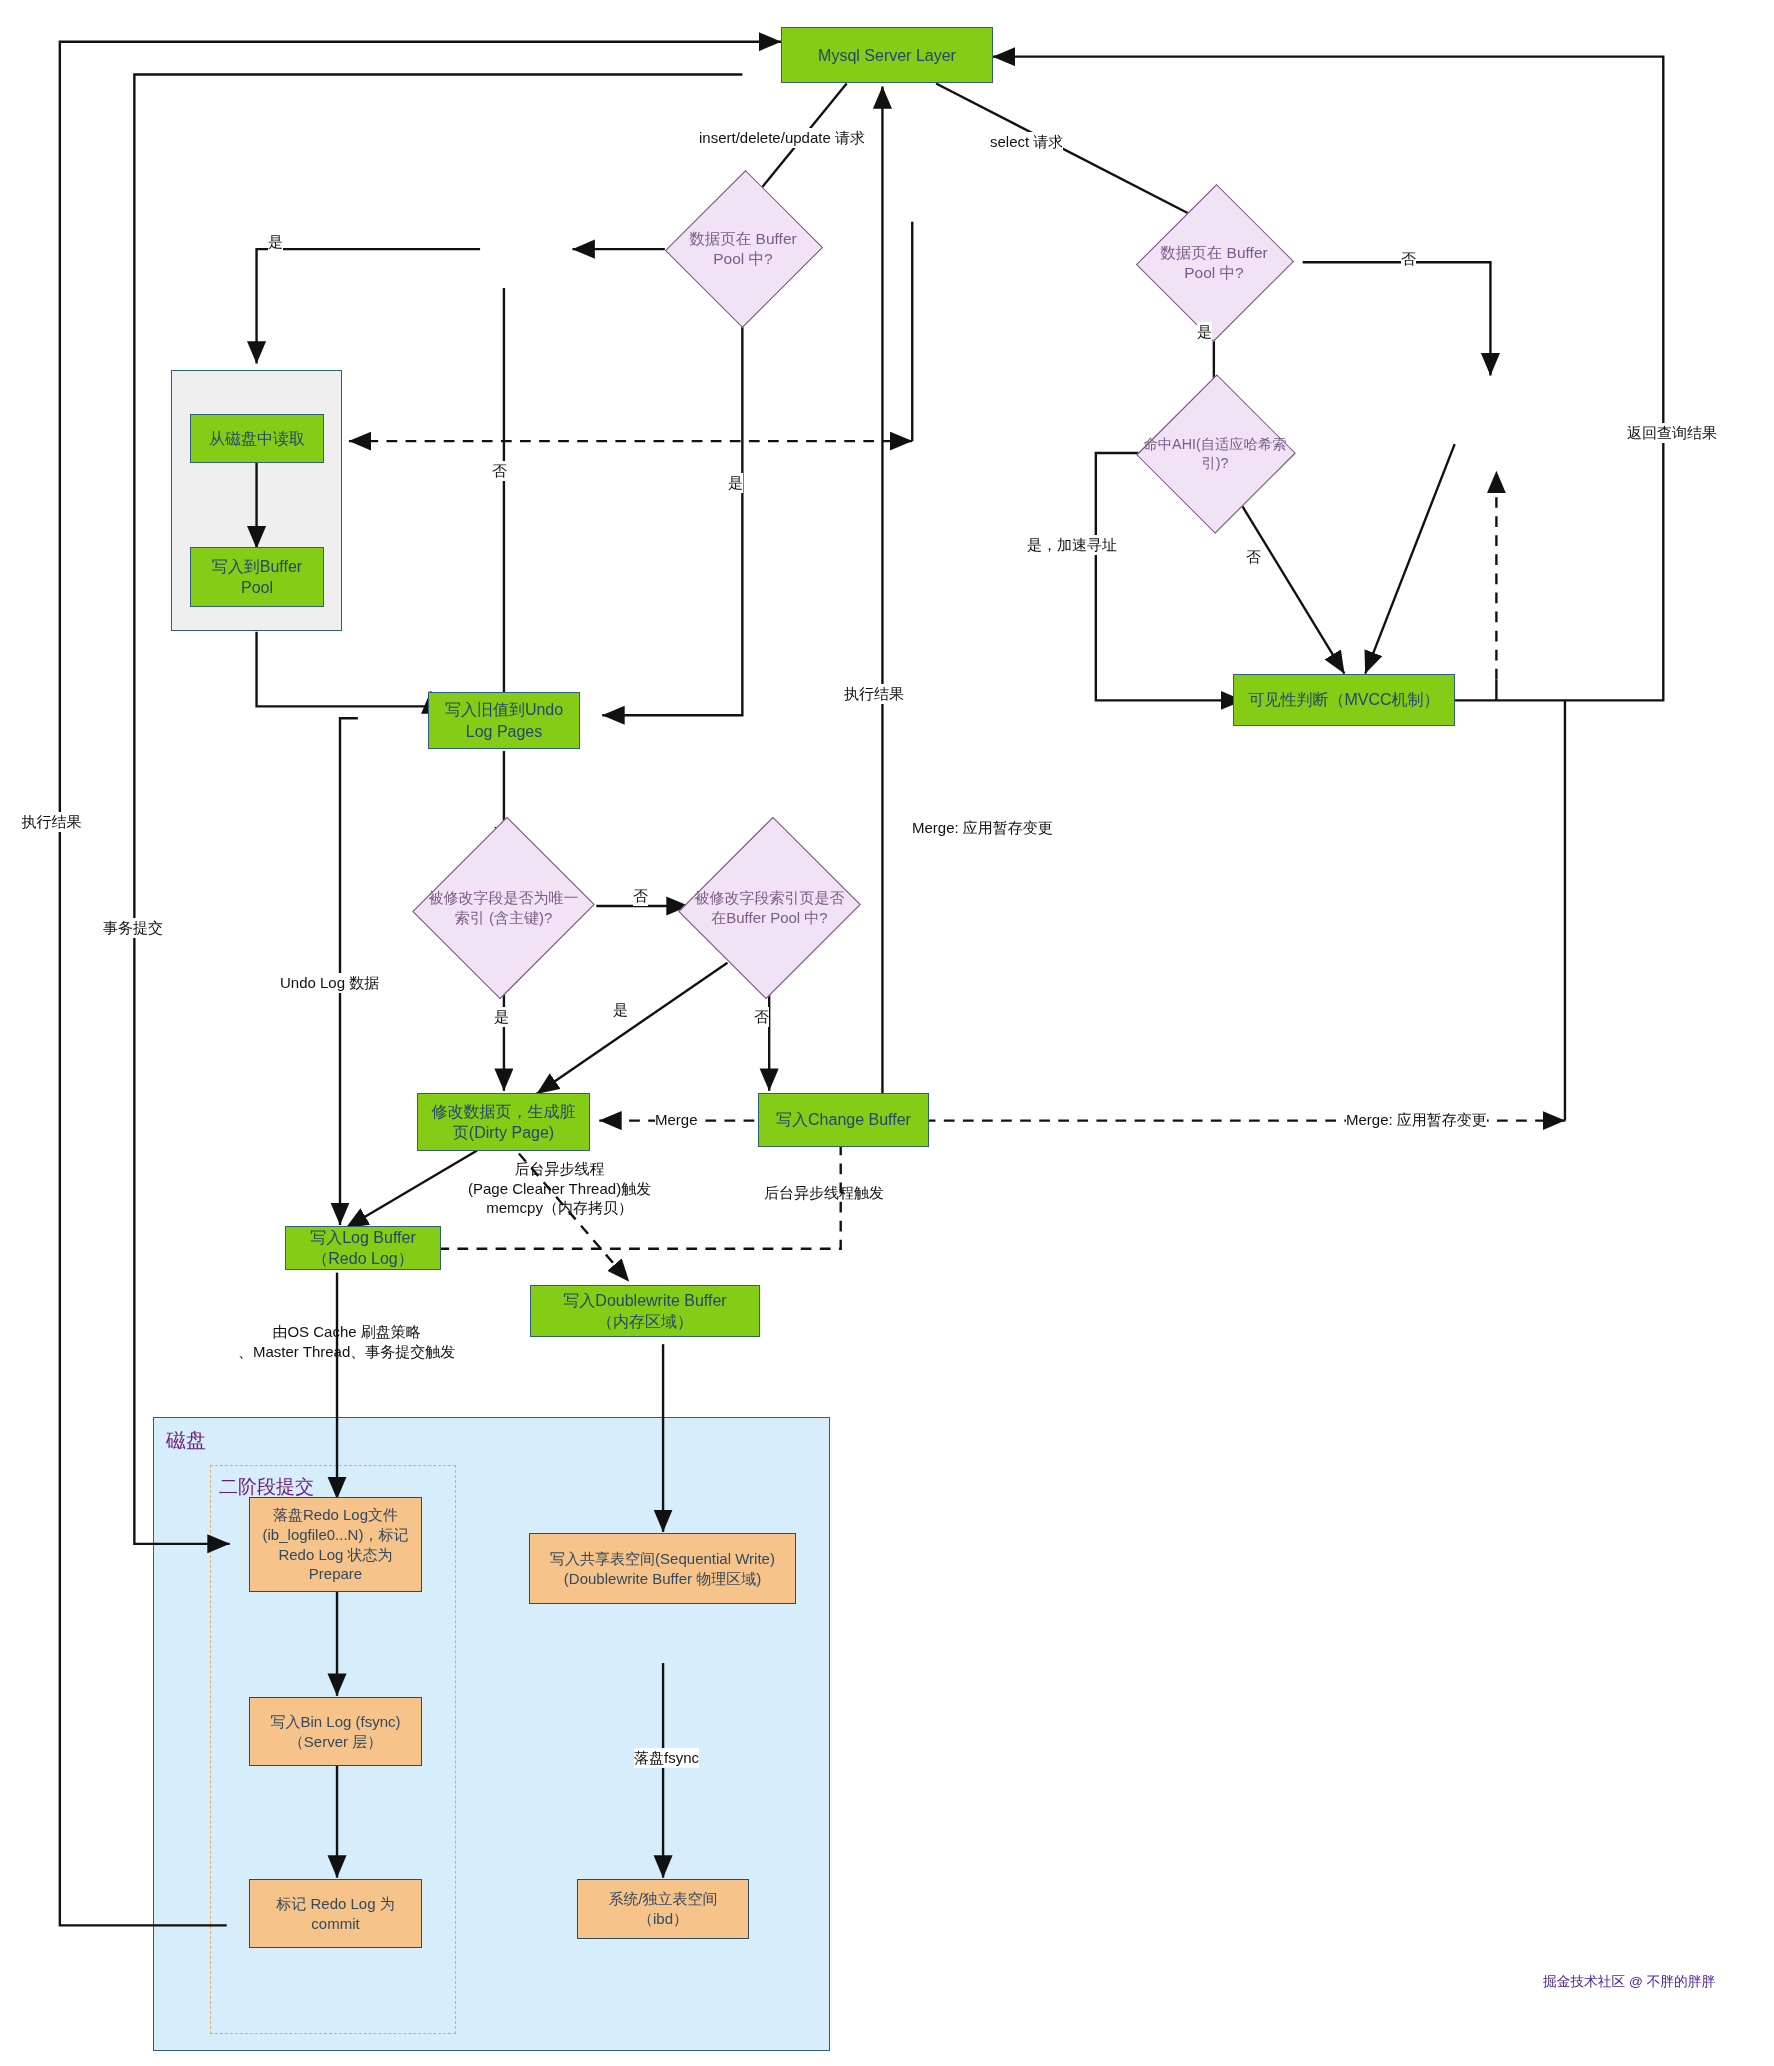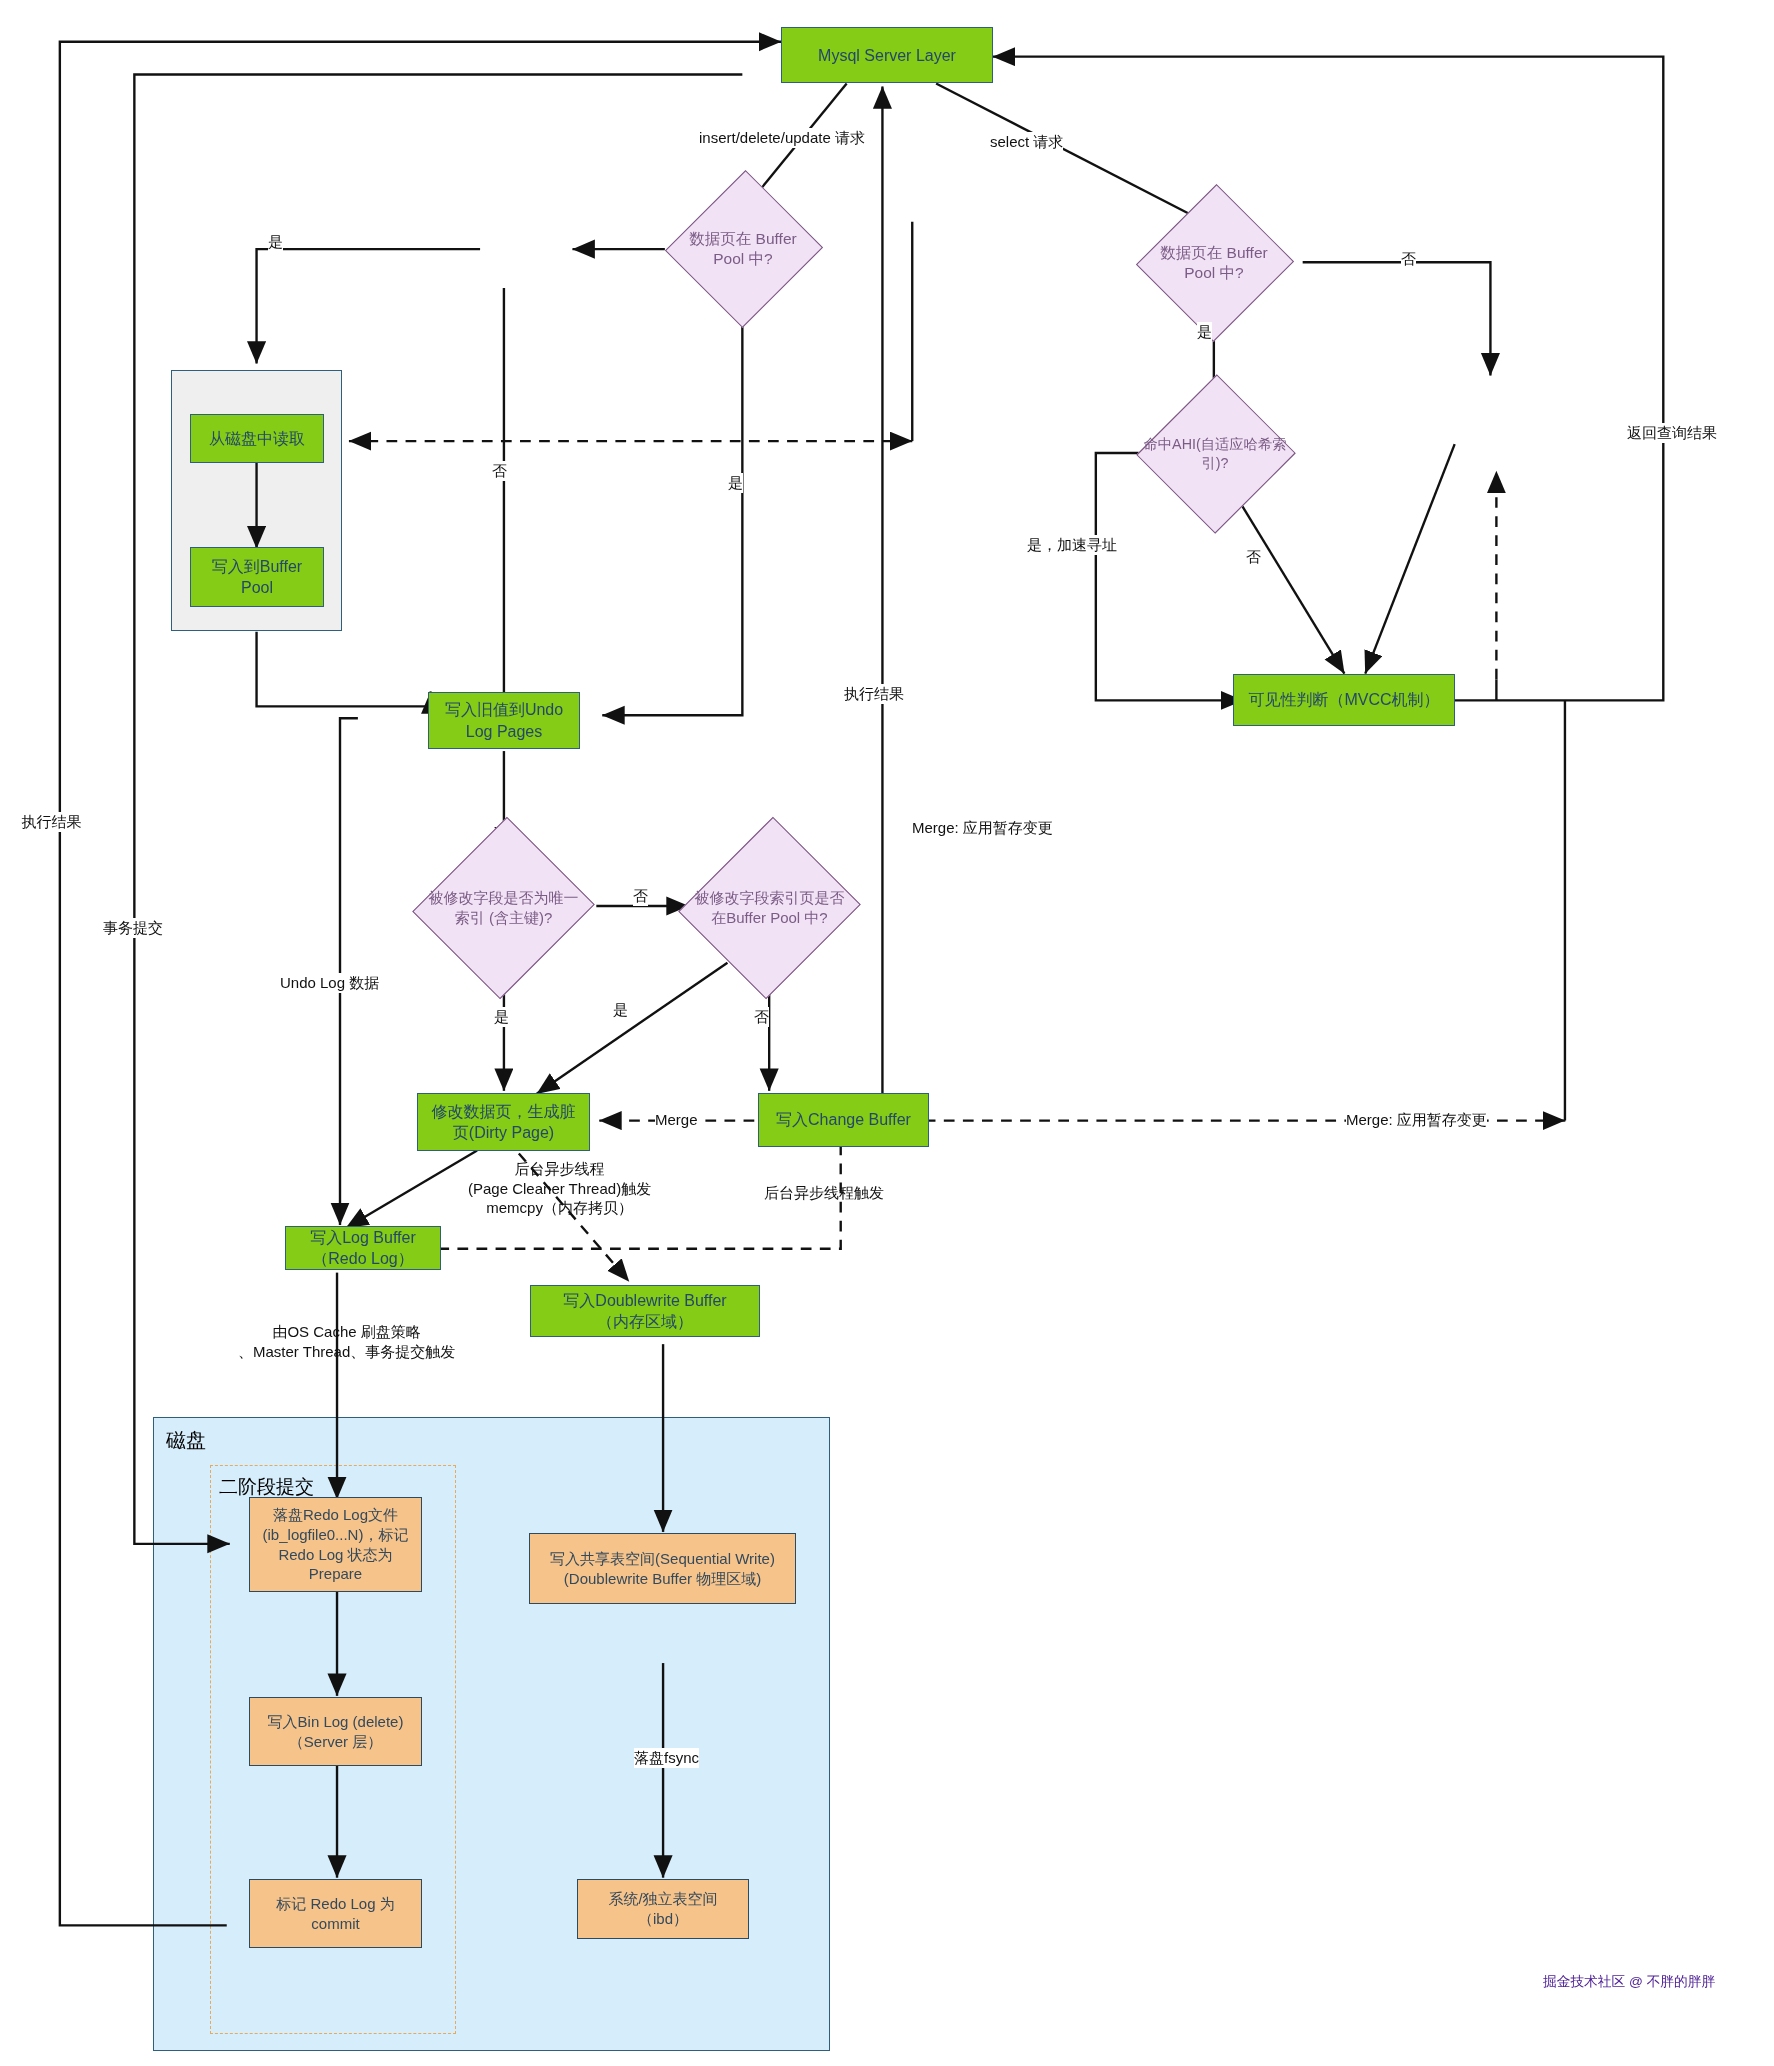--- a/index.html
+++ b/index.html
@@ -14,21 +14,21 @@
   .boxorange{background:#f6c38a;border:1.8px solid #2e4a60;font-size:16px;padding:2.4px 4.8px;color:#33495c;}
   .diamond{color:#7a5c86;font-size:15.5px;background:transparent;border:none;}
   .diamond .dshape{position:absolute;left:0;top:0;width:100%;height:100%;
         background:#f2e2f5;border:1.8px solid #7a5580;transform:rotate(45deg);box-sizing:border-box;}
   .diamond .dtext{position:relative;z-index:2;padding:0 3.6px;}
 
   .group{position:absolute;box-sizing:border-box;}
   .group-gray{background:#efefef;border:1.8px solid #2e5f7d;}
   .group-disk{background:#d6edfb;border:1.8px solid #2e5f7d;}
   .group-dash{background:transparent;border:1.8px dashed #e7a95a;}
-  .grouplabel{position:absolute;font-size:20px;color:#000000;white-space:nowrap;}
+  .grouplabel{position:absolute;font-size:20px;color:#701a75;white-space:nowrap;}
 
   .elabel{position:absolute;font-size:15px;color:#111;background:#fff;
           white-space:pre-line;line-height:1.3;text-align:center;}
   .elabel.nobg{background:transparent;}
   .watermark{position:absolute;font-size:13.7px;color:#4c1d95;white-space:nowrap;}
 </style>
 </head>
 <body>
 
 <div id="stage">
@@ -184,21 +184,21 @@
 （Redo Log）</div>
 
   <div class="node box" style="left:530px;top:1285px;width:230px;height:52px;">写入Doublewrite Buffer
 （内存区域）</div>
 
   <div class="node boxorange" style="left:249px;top:1497px;width:173px;height:95px;font-size:15px;">落盘Redo Log文件
 (ib_logfile0...N)，标记
 Redo Log 状态为
 Prepare</div>
 
-  <div class="node boxorange" style="left:249px;top:1697px;width:173px;height:69px;font-size:15px;">写入Bin Log (delete)
+  <div class="node boxorange" style="left:249px;top:1697px;width:173px;height:69px;font-size:15px;">写入Bin Log (fsync)
 （Server 层）</div>
 
   <div class="node boxorange" style="left:249px;top:1879px;width:173px;height:69px;font-size:15px;">标记 Redo Log 为
 commit</div>
 
   <div class="node boxorange" style="left:529px;top:1533px;width:267px;height:71px;font-size:15px;">写入共享表空间(Sequential Write)
 (Doublewrite Buffer 物理区域)</div>
 
   <div class="node boxorange" style="left:577px;top:1879px;width:172px;height:60px;font-size:15px;">系统/独立表空间
 （ibd）</div>

